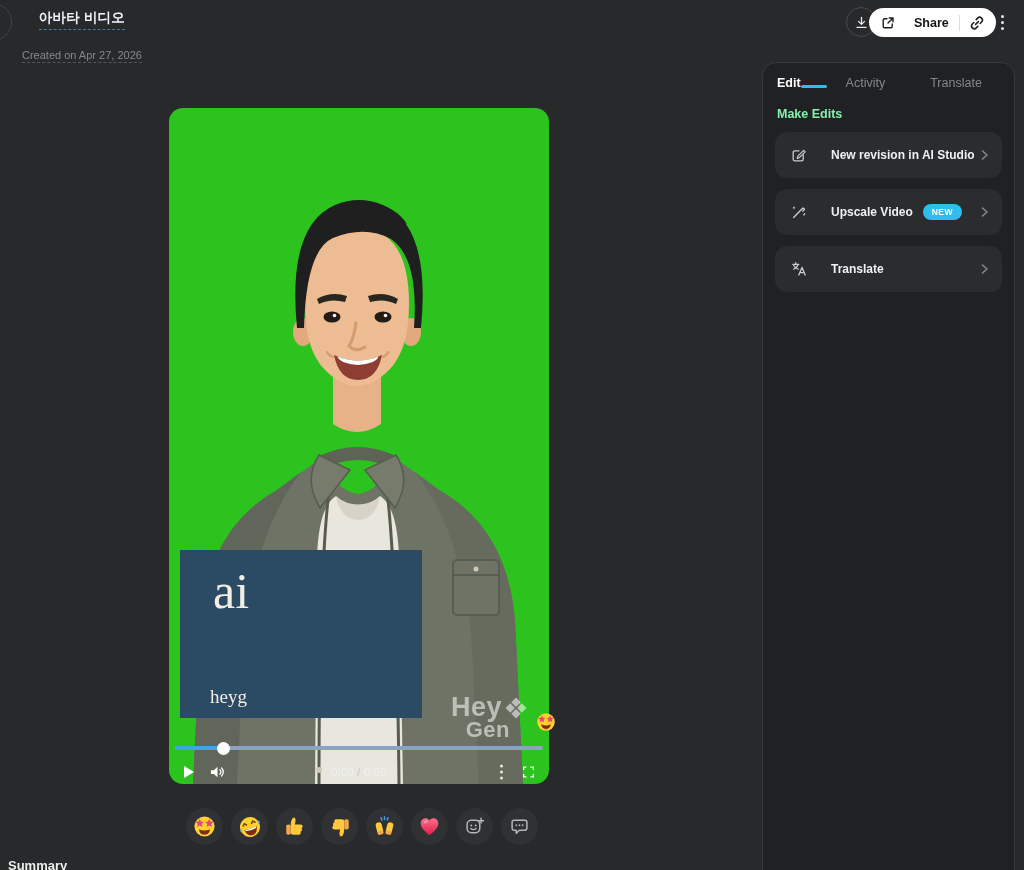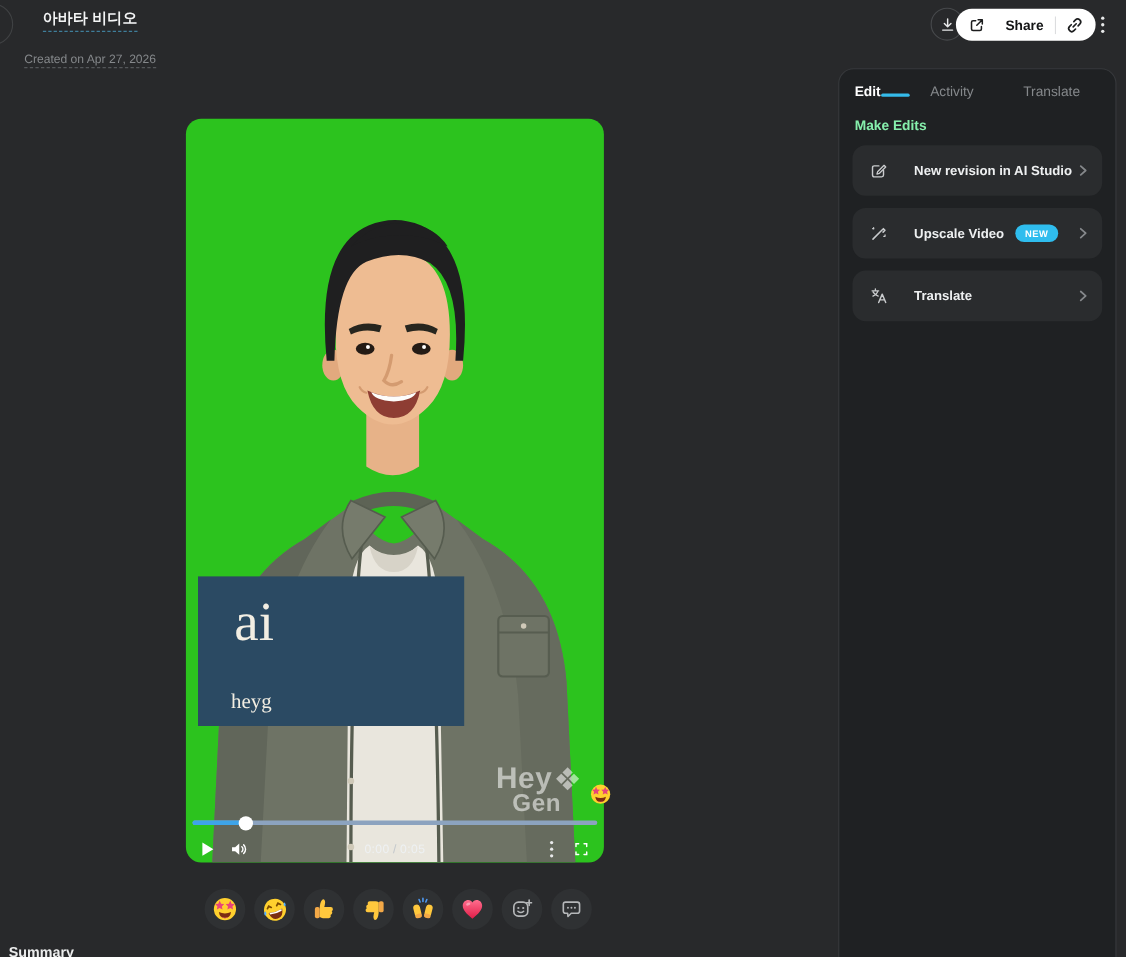--- a/index.html
+++ b/index.html
@@ -31,21 +31,21 @@
   .pill-divider { width:1px; height:16px; background:#dcdddf; margin-right:9px; }
   .kebab { display:flex; flex-direction:column; gap:3px; align-items:center; cursor:pointer; }
   .kebab i { width:3px; height:3px; border-radius:50%; background:#e8e9ea; display:block; }
   .header-kebab { left:999px; top:13px; padding:2px; }
 
   
   .video { left:169px; top:108px; width:380px; height:676px; border-radius:14px;
     background:#2cc31e; overflow:hidden; }
   .avatar-svg { position:absolute; inset:0; }
 
-  .caption-box { position:absolute; left:11px; top:416px; width:242px; height:136px;
+  .caption-box { position:absolute; left:11px; top:442px; width:242px; height:168px;
     background:#2b4a63; color:#f2eee3; font-family:"Liberation Serif", serif; }
   .caption-line1 { position:absolute; left:33px; top:14px; font-size:50px; line-height:1.1; }
   .caption-line2 { position:absolute; left:30px; bottom:12px; font-size:19px; line-height:1; }
 
   .watermark { position:absolute; left:258px; top:584px; width:100px;
     color:rgba(255,255,255,.55); font-weight:700; }
   .wm-row1 { display:flex; align-items:center; justify-content:flex-end; font-size:27px;
     letter-spacing:.5px; }
   .wm-row2 { text-align:right; padding-right:17px; font-size:22px; margin-top:-6px;
     letter-spacing:.5px; }

